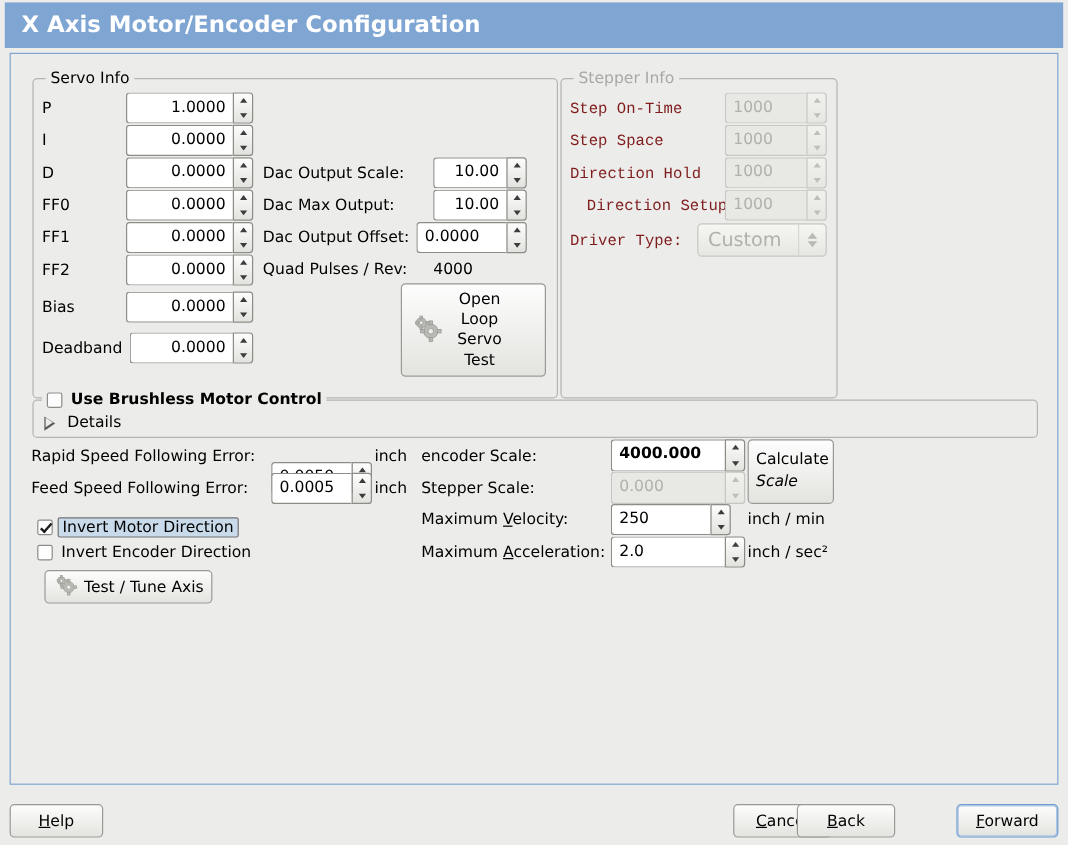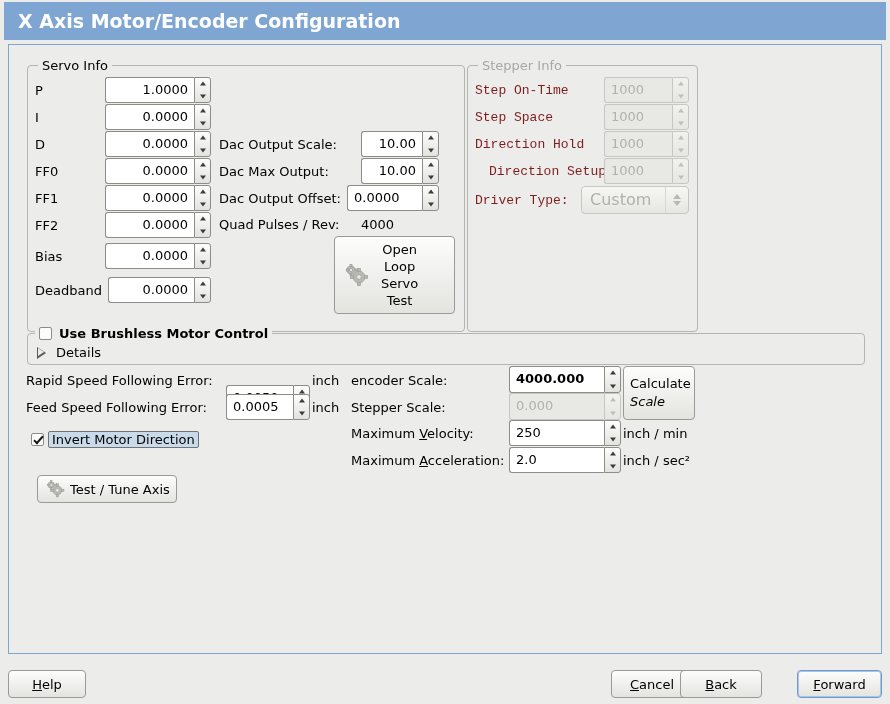--- a/index.html
+++ b/index.html
@@ -478,20 +478,24 @@
         <div class="up"></div>
         <div class="dn"></div>
       </div>
   </div>
   <div class="lbl" style="left:303px; top:355px;">inch</div>
 
   <div class="cbrow" style="left:22px; top:387px;">
     <span class="cbox checked"></span>
     <span class="cbtext hl">Invert Motor Direction</span>
   </div>
+  <div class="cbrow" style="left:22px; top:408px;">
+    <span class="cbox"></span>
+    <span class="cbtext">Invert Encoder Direction</span>
+  </div>
 
   <div class="btn" style="left:28px; top:430px; width:140px; height:28px; justify-content:flex-start; padding-left:7px;">
     <span class="gearicon">
       <svg width="20" height="20" viewBox="0 0 26 26">
         <g fill="#b9b9b4" stroke="#9d9d98" stroke-width="0.7">
           <circle cx="16" cy="16" r="6"></circle>
           <circle cx="16" cy="16" r="2.3" fill="#f0f0ee"></circle>
           <rect x="14.6" y="7.4" width="2.8" height="3.2"></rect>
           <rect x="14.6" y="21.4" width="2.8" height="3.2"></rect>
           <rect x="7.4" y="14.6" width="3.2" height="2.8"></rect>
@@ -527,21 +531,21 @@
   </div>
 
   <div class="btn" style="left:614px; top:321px; width:72px; height:54px; justify-content:flex-start; padding-left:6px;">
     <span style="display:inline-block; text-align:left; line-height:18px;">
       <span style="display:block;">Calculate</span>
       <span style="display:block;font-style:italic;">Scale</span>
     </span>
   </div>
 
   <div class="lbl" style="left:342px; top:381px;"><span>Maximum </span><u>V</u><span>elocity:</span></div>
-  <div class="spin" style="left:500px; top:375px; width:112px; height:26px;">
+  <div class="spin" style="left:500px; top:375px; width:100px; height:26px;">
     <div class="field l">250</div>
     <div class="btns">
         <div class="up"></div>
         <div class="dn"></div>
       </div>
   </div>
   <div class="lbl" style="left:614px; top:381px;">inch / min</div>
 
   <div class="lbl" style="left:342px; top:408px;"><span>Maximum </span><u>A</u><span>cceleration:</span></div>
   <div class="spin" style="left:500px; top:402px; width:112px; height:26px;">
@@ -555,19 +559,19 @@
 
 </div>
 
 <div class="actionbar">
   <div class="btn" style="left:8px; top:10px; width:78px; height:28px;">
       <span><span></span><u>H</u><span>elp</span></span>
     </div>
   <div class="btn" style="left:611px; top:10px; width:82px; height:28px;">
       <span><span></span><u>C</u><span>ancel</span></span>
     </div>
-  <div class="btn" style="left:680px; top:10px; width:82px; height:28px;">
+  <div class="btn" style="left:664px; top:10px; width:82px; height:28px;">
       <span><span></span><u>B</u><span>ack</span></span>
     </div>
   <div class="btn focus" style="left:797px; top:10px; width:85px; height:28px;">
       <span><span></span><u>F</u><span>orward</span></span>
     </div>
 </div>
 
 </body></html>

